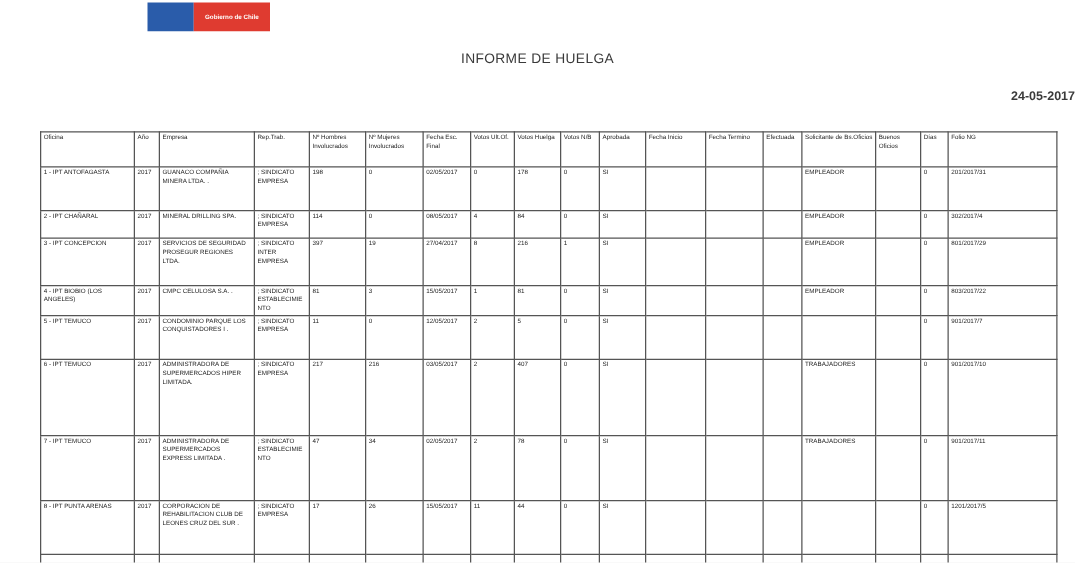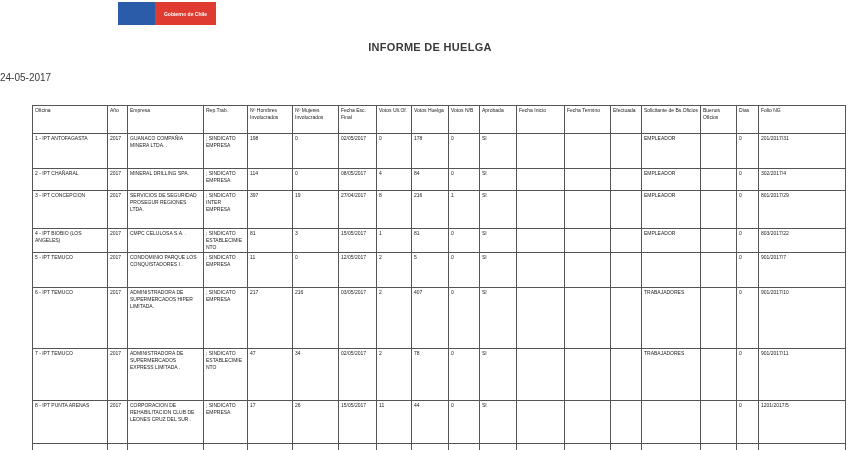--- a/index.html
+++ b/index.html
@@ -10,26 +10,26 @@
     background: #ffffff;
     overflow: hidden;
     color: #2b2b2b;
   }
   .logo { position: absolute; left: 118px; top: 2px; display: flex; height: 23px; }
   .logo-blue { width: 37px; height: 23px; }
   .logo-red  { width: 61px; height: 23px; display: flex; align-items: center; justify-content: center; }
   .logo-red span { color: #ffffff; font-size: 5px; font-weight: bold; white-space: nowrap; }
   .doc-title {
     position: absolute; top: 41px; left: 0; width: 100%;
-    text-align: center; font-size: 11px; font-weight: bold; color: #3a3a3a;
+    text-align: center; font-size: 11px; font-weight: normal; color: #3a3a3a;
     letter-spacing: 0.3px;
   }
   .doc-date {
     position: absolute; top: 72px; left: 0; width: 100%;
-    text-align: left; font-size: 10px; font-weight: normal; color: #3a3a3a;
+    text-align: right; font-size: 10px; font-weight: bold; color: #3a3a3a;
   }
   table.report {
     position: absolute; left: 32px; top: 105px;
     width: 813px;
     border-collapse: collapse;
     table-layout: fixed;
   }
   table.report th, table.report td {
     border: 1px solid #555;
     font-size: 5px;

